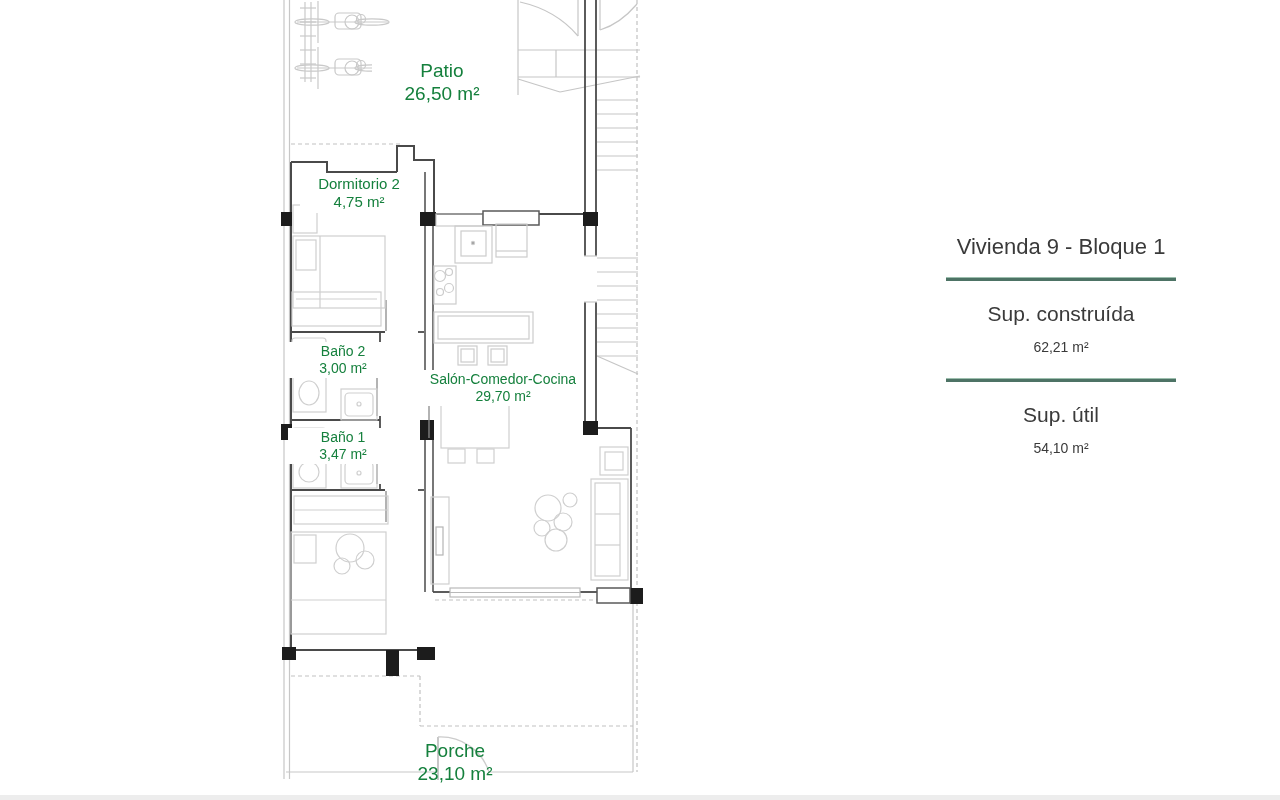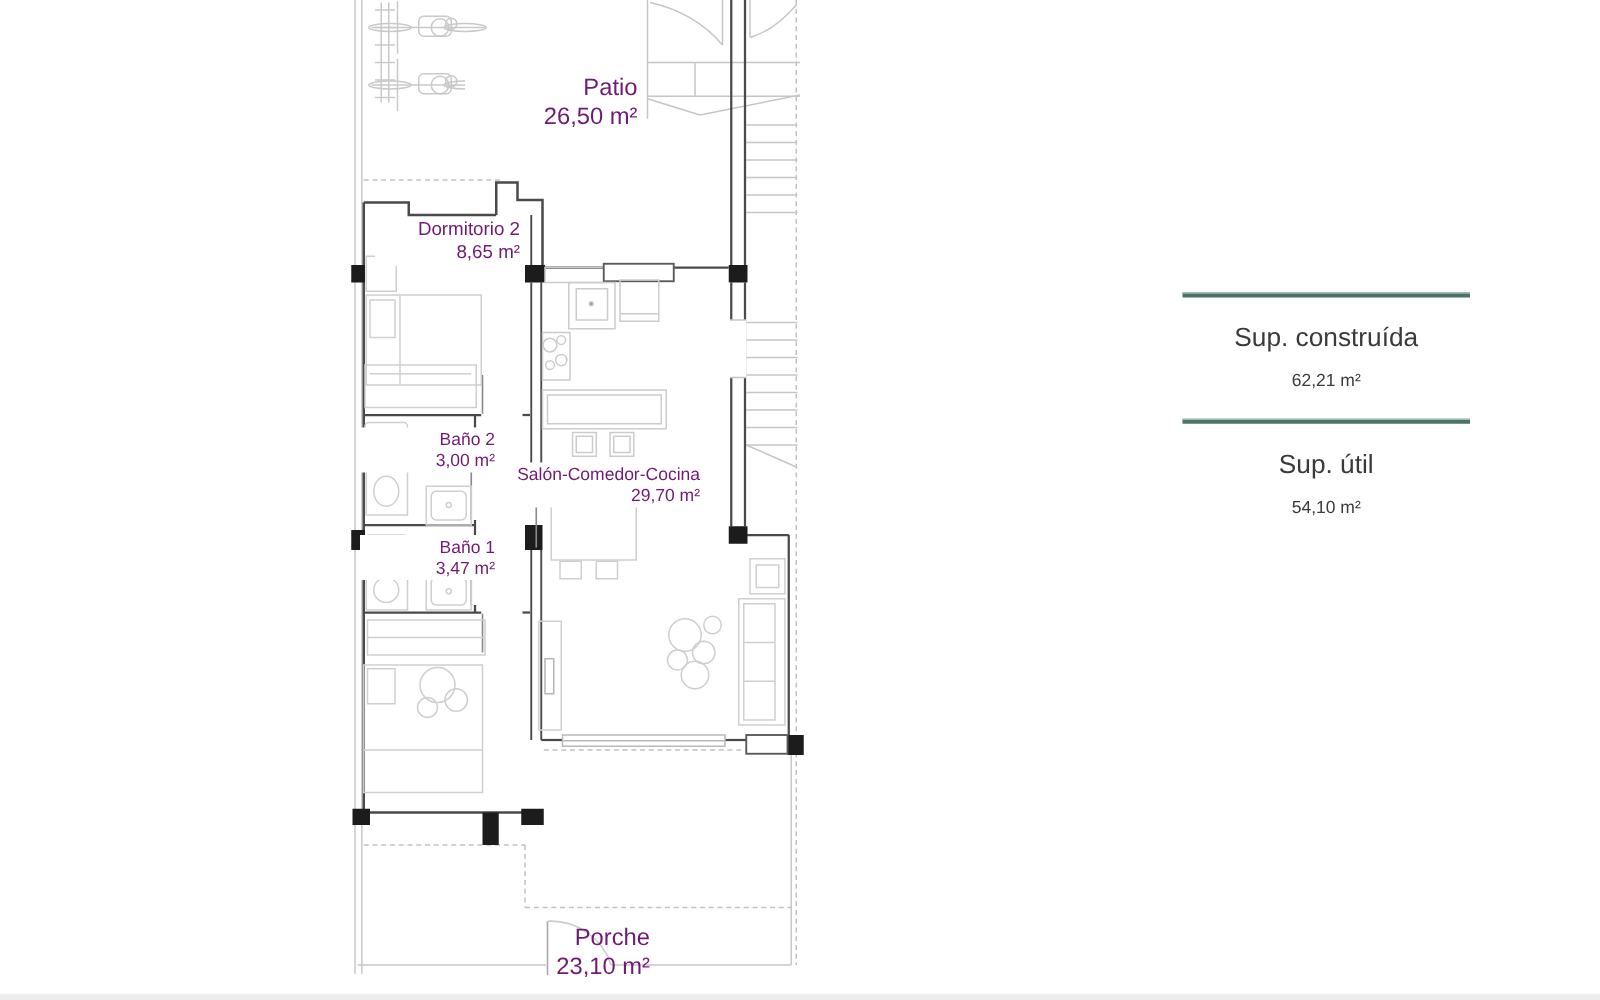--- a/index.html
+++ b/index.html
@@ -6,22 +6,22 @@
   body{
     width:1280px;height:800px;background:#ffffff;overflow:hidden;
     font-family:"Liberation Sans","DejaVu Sans",sans-serif;color:#3c3c3c;
   }
   .page{position:relative;width:1280px;height:800px;background:#fff;}
   .page::after{content:"";position:absolute;left:0;right:0;bottom:0;height:5px;background:#ededed;}
   svg{position:absolute;left:0;top:0;}
 
   
   .room-label{
-    position:absolute;text-align:right;line-height:1.22;background:#ffffff;
-    color:#701a75;padding:1px 2px;white-space:nowrap;
+    position:absolute;text-align:center;line-height:1.22;background:#ffffff;
+    color:#15803d;padding:1px 2px;white-space:nowrap;
   }
   .room-label .nm,.room-label .ar{display:block;}
   .lbl-lg{font-size:19px;}
   .lbl-md{font-size:15px;}
   .lbl-sm{font-size:14px;}
 
   
   .info-panel{
     position:absolute;left:930px;top:234px;width:262px;text-align:center;
     color:#3a3a3a;
@@ -274,40 +274,41 @@
       <rect x="436" y="527" width="7" height="28" stroke="#b5b5b5"></rect>
     </g>
   </svg>
 
   <div class="room-label lbl-lg" style="left:372px;top:58px;width:136px;">
     <span class="nm">Patio</span>
     <span class="ar">26,50 m²</span>
   </div>
   <div class="room-label lbl-md" style="left:300px;top:174px;width:114px;">
     <span class="nm">Dormitorio 2</span>
-    <span class="ar">8,65 m²</span>
+    <span class="ar">4,75 m²</span>
   </div>
   <div class="room-label lbl-sm" style="left:288px;top:342px;width:106px;">
     <span class="nm">Baño 2</span>
     <span class="ar">3,00 m²</span>
   </div>
   <div class="room-label lbl-sm" style="left:288px;top:428px;width:106px;">
     <span class="nm">Baño 1</span>
     <span class="ar">3,47 m²</span>
   </div>
-  <div class="room-label lbl-sm" style="left:400px;top:370px;width:158px;">
+  <div class="room-label lbl-sm" style="left:422px;top:370px;width:158px;">
     <span class="nm">Salón-Comedor-Cocina</span>
     <span class="ar">29,70 m²</span>
   </div>
   <div class="room-label lbl-lg" style="left:388px;top:690px;width:130px;background:transparent;margin-top:48px;">
     <span class="nm">Porche</span>
     <span class="ar">23,10 m²</span>
   </div>
 
   <div class="info-panel">
+    <p class="title">Vivienda 9 - Bloque 1</p>
     <div class="divider"></div>
     <p class="metric-label">Sup. construída</p>
     <p class="metric-value">62,21 m²</p>
     <div class="divider"></div>
     <p class="metric-label">Sup. útil</p>
     <p class="metric-value">54,10 m²</p>
   </div>
 
 </div>
 

